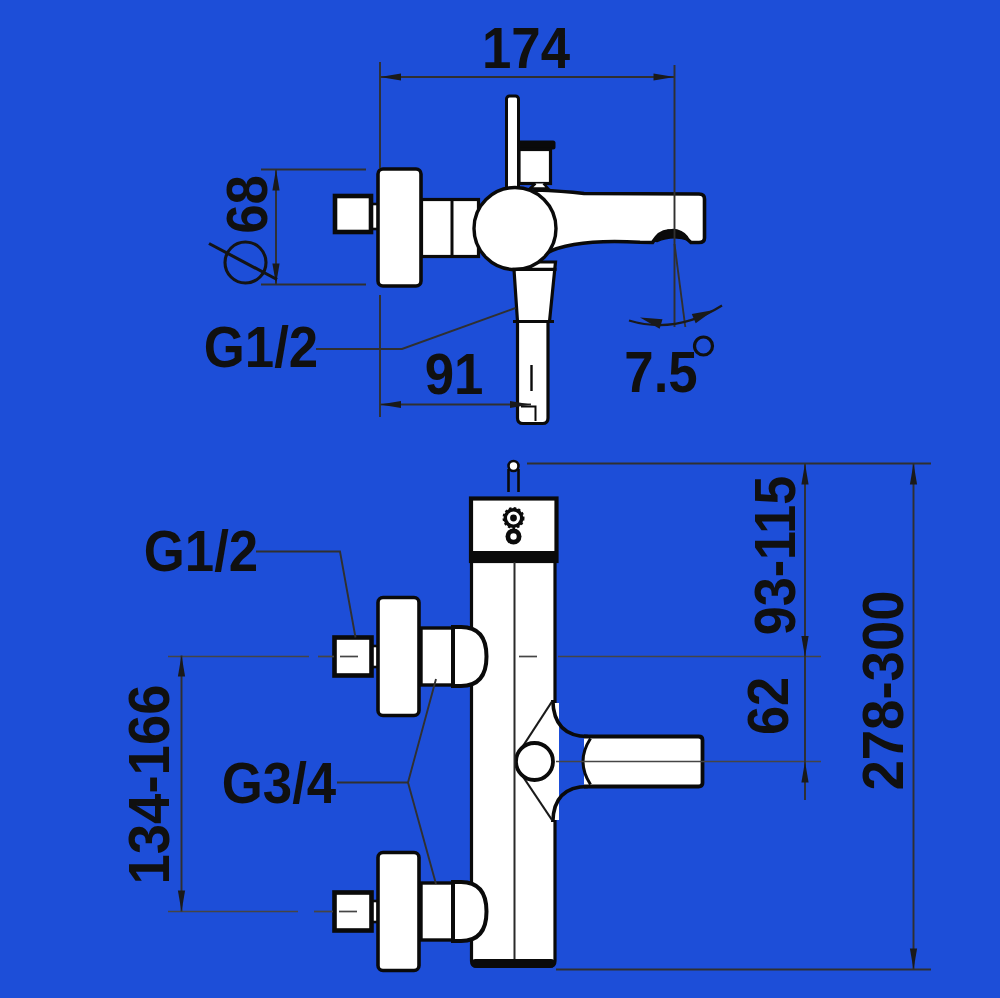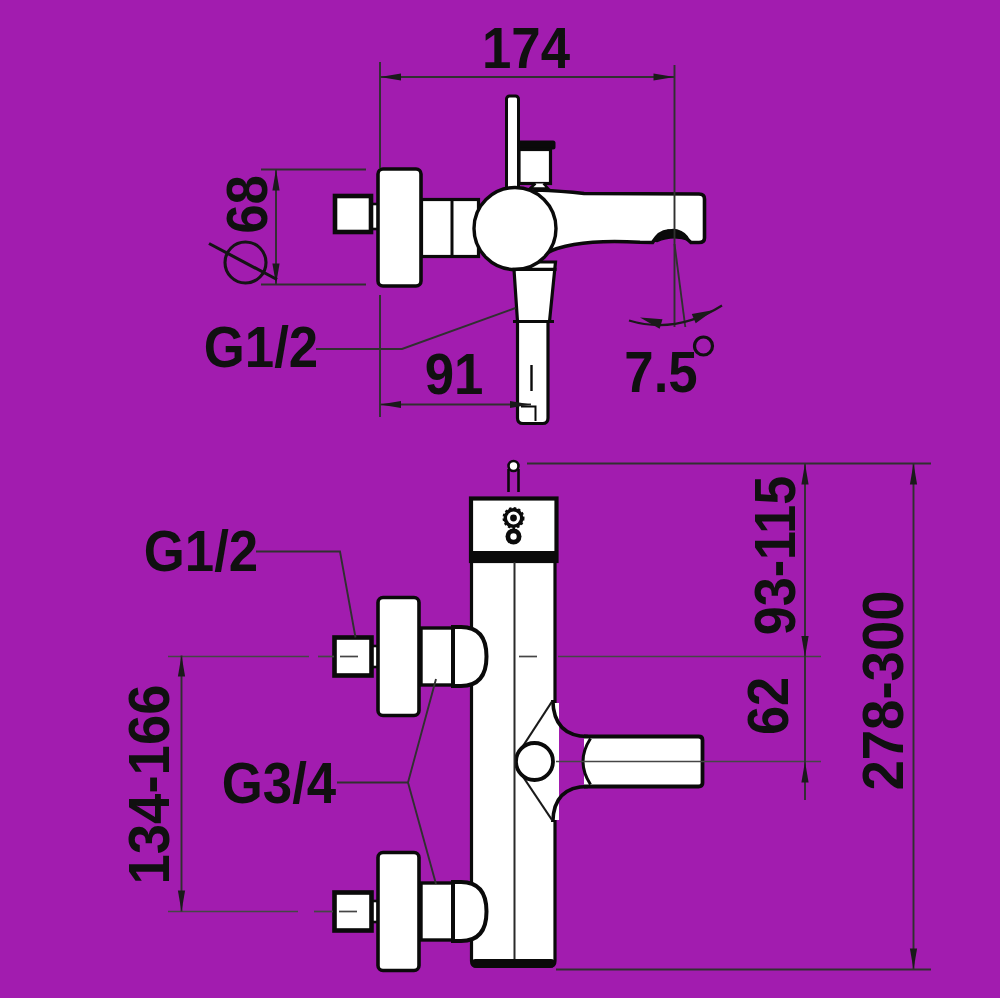--- a/index.html
+++ b/index.html
@@ -1,14 +1,14 @@
 <!DOCTYPE html>
 <html><head><meta charset="utf-8"><style>
 html,body{margin:0;padding:0;background:#fff;}
-#page{position:relative;width:1000px;height:998px;background:#a21caf;overflow:hidden;}
+#page{position:relative;width:1000px;height:998px;background:#1d4ed8;overflow:hidden;}
 </style></head><body>
 <div id="page">
 <svg width="1000" height="998" viewBox="0 0 1000 998">
 <rect x="421.5" y="199.5" width="57" height="57" rx="0" fill="#fff" stroke="#0a0a0a" stroke-width="3.2"></rect>
 <line x1="452" y1="201" x2="452" y2="255.5" stroke="#0a0a0a" stroke-width="3.0" stroke-linecap="butt"></line>
 <path d="M 536,190 Q 562,191 584,193.5 L 699,194 Q 704.5,194 704.5,199 L 704.5,238 Q 704.5,242.5 699,242.5 L 691,242.5 Q 679,230.5 668,231 Q 659,231.5 652.5,242.5 L 640,242.3 Q 600,240 574,244.5 Q 556,247.5 546,253.5 L 520,259 L 520,200 Z" fill="#fff" stroke="#0a0a0a" stroke-width="3.6" stroke-linecap="butt" stroke-linejoin="miter"></path>
 <path d="M 653.5,241 Q 665,227.5 677,230 Q 686,232.5 689.5,240.5 Q 673,234.5 657,241.5 Z" fill="#0a0a0a" stroke="#0a0a0a" stroke-width="1.5" stroke-linecap="butt" stroke-linejoin="miter"></path>
 <path d="M 513.5,262 L 555.5,262 L 549.5,321.5 L 517.5,321.5 Z" fill="#fff" stroke="#0a0a0a" stroke-width="3.2" stroke-linecap="butt" stroke-linejoin="miter"></path>
 <line x1="513" y1="321.5" x2="518.5" y2="321.5" stroke="#0a0a0a" stroke-width="3.0" stroke-linecap="butt"></line>
 <line x1="548.5" y1="321.5" x2="554" y2="321.5" stroke="#0a0a0a" stroke-width="3.0" stroke-linecap="butt"></line>

